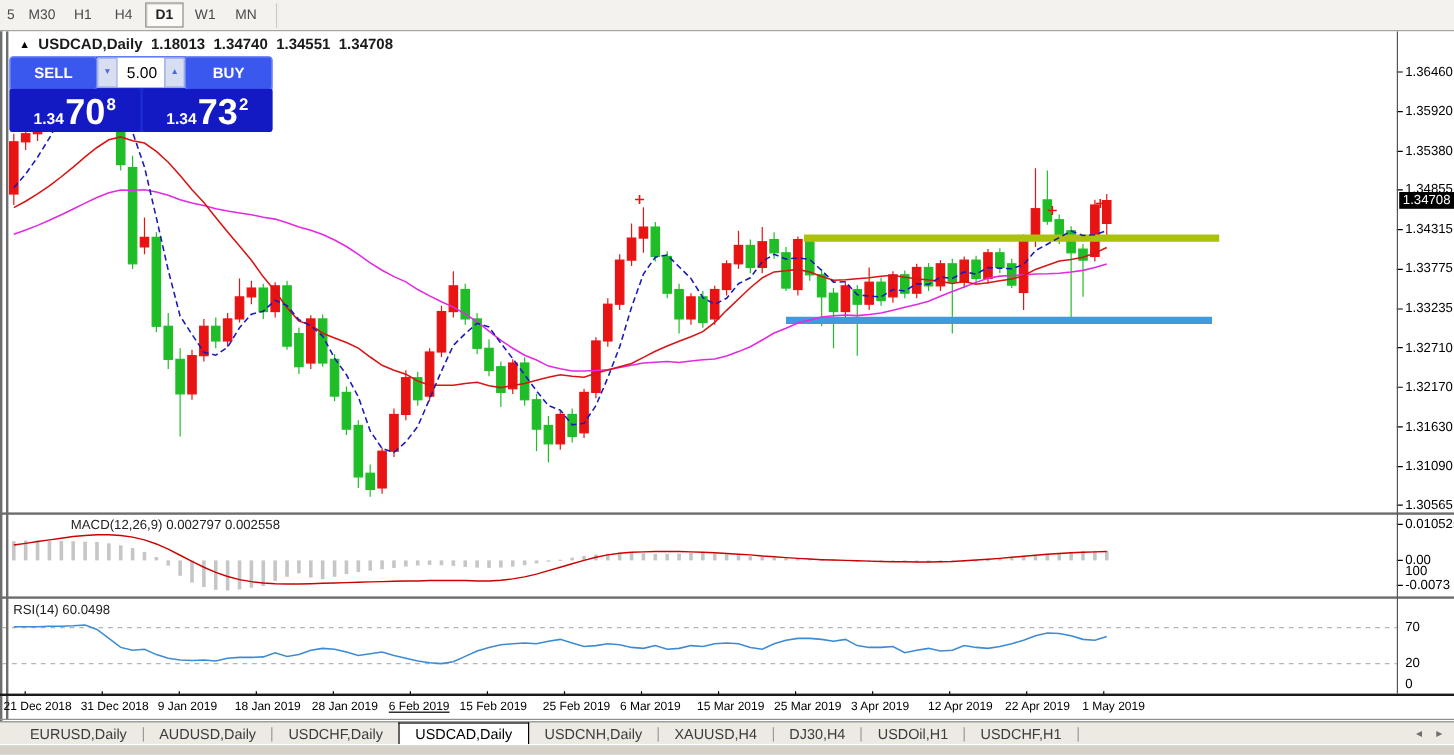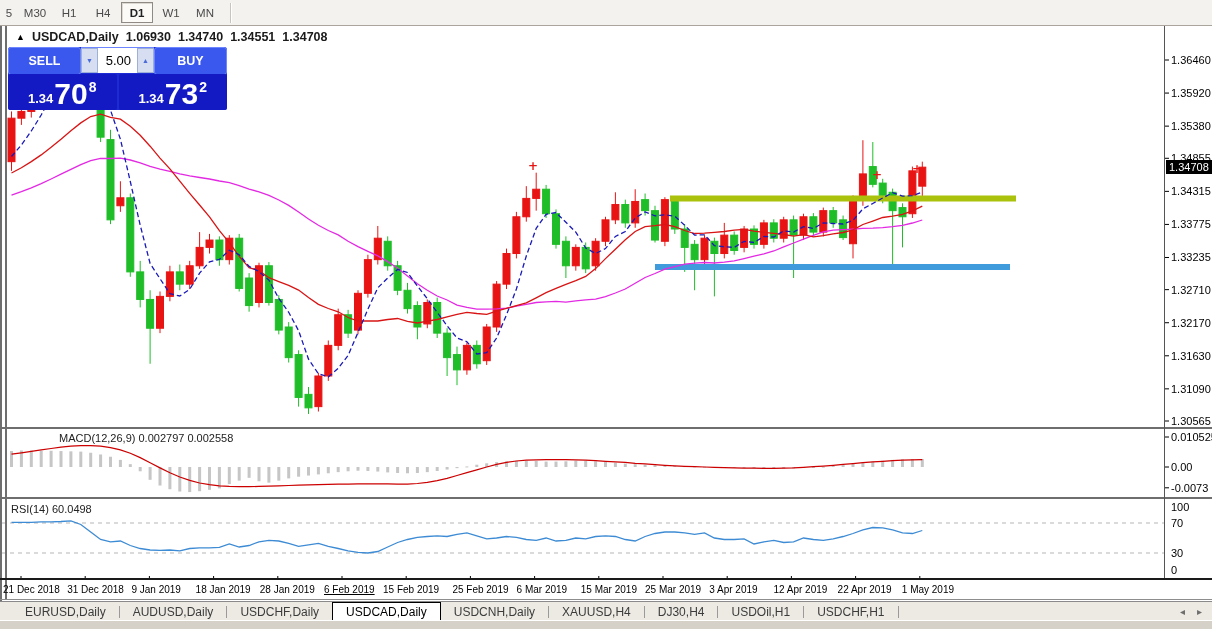--- a/index.html
+++ b/index.html
@@ -413,21 +413,21 @@
     <div class="tf-btn">H4</div>
     <div class="tf-btn active">D1</div>
     <div class="tf-btn">W1</div>
     <div class="tf-btn">MN</div>
     <div id="tf-sep"></div>
   </div>
 
 <div id="title-row" class="abs">
   <span id="title-arrow">▲</span>
   <span>USDCAD,Daily</span>
-  <span>1.06930</span>
+  <span>1.18013</span>
   <span>1.34740</span>
   <span>1.34551</span>
   <span>1.34708</span>
 </div>
 
 <div id="trade-panel" class="abs">
   <div id="tp-top">
     <div class="tp-btn">SELL</div>
     <div id="tp-spin">
       <div class="spin-btn">▼</div>
@@ -473,23 +473,23 @@
     <div class="abs tick-label" style="left: 1171px; top: 283.65px;">1.32710</div>
     <div class="abs tick-label" style="left: 1171px; top: 316.72px;">1.32170</div>
     <div class="abs tick-label" style="left: 1171px; top: 349.789px;">1.31630</div>
     <div class="abs tick-label" style="left: 1171px; top: 382.859px;">1.31090</div>
     <div class="abs tick-label" style="left: 1171px; top: 415.01px;">1.30565</div>
   </div>
 <div id="indicator-axis">
     <div class="abs tick-label" style="left: 1171px; top: 431.014px;">0.010525</div>
     <div class="abs tick-label" style="left: 1171px; top: 461px;">0.00</div>
     <div class="abs tick-label" style="left: 1171px; top: 481.798px;">-0.0073</div>
-    <div class="abs tick-label" style="left: 1171px; top: 501px;">100</div>
+    <div class="abs tick-label" style="left: 1171px; top: 470px;">100</div>
     <div class="abs tick-label" style="left: 1171px; top: 517px;">70</div>
-    <div class="abs tick-label" style="left: 1171px; top: 547px;">30</div>
+    <div class="abs tick-label" style="left: 1171px; top: 547px;">20</div>
     <div class="abs tick-label" style="left: 1171px; top: 564px;">0</div>
   </div>
 <div id="date-axis">
     <div class="abs date-label" style="left: 3px; top: 584px;">21 Dec 2018</div>
     <div class="abs date-label" style="left: 67.2px; top: 584px;">31 Dec 2018</div>
     <div class="abs date-label" style="left: 131.4px; top: 584px;">9 Jan 2019</div>
     <div class="abs date-label" style="left: 195.6px; top: 584px;">18 Jan 2019</div>
     <div class="abs date-label" style="left: 259.8px; top: 584px;">28 Jan 2019</div>
     <div class="abs date-label" style="left: 324px; top: 584px; text-decoration: underline;">6 Feb 2019</div>
     <div class="abs date-label" style="left: 383px; top: 584px;">15 Feb 2019</div>

